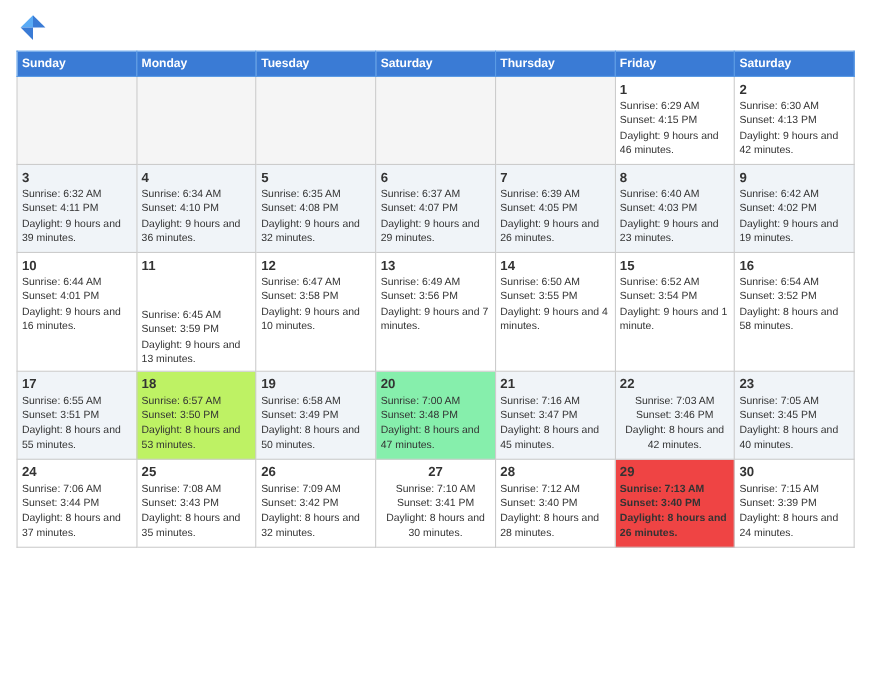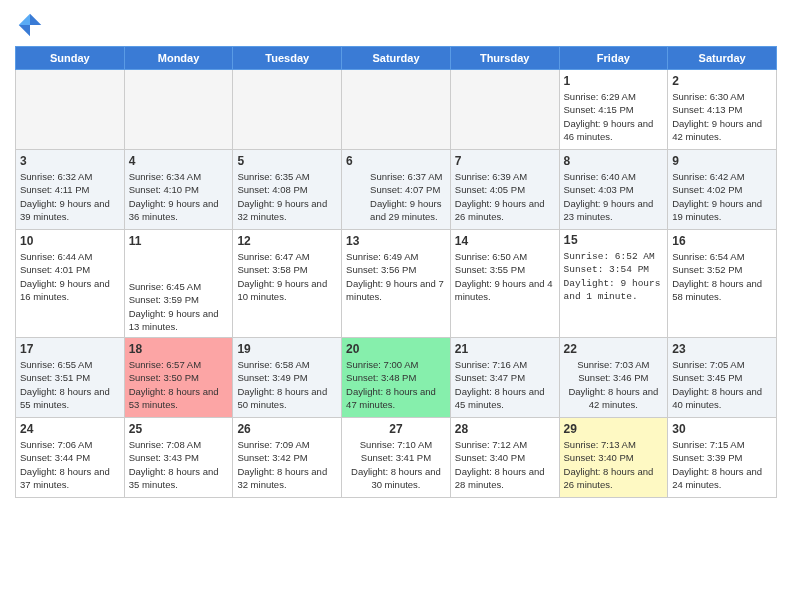--- a/index.html
+++ b/index.html
@@ -52,21 +52,21 @@
     }
     .calendar-table {
       width: 100%;
       border-collapse: collapse;
       font-size: 10px;
     }
     .calendar-table th {
       background: #3a7bd5;
       color: #fff;
       padding: 5px 4px;
-      text-align: center;
+      text-align: left;
       font-size: 11px;
       border: 1px solid #5a9be5;
     }
     .calendar-table td {
       border: 1px solid #ccc;
       vertical-align: top;
       padding: 4px;
       height: 80px;
       background: #fff;
       width: 14.28%;
@@ -157,21 +157,21 @@
 Daylight: 9 hours and 36 minutes.</div>
           </td>
           <td style="background: rgb(240, 244, 248);">
             <div class="day-number">5</div>
             <div class="day-info" style="white-space: pre-line;">Sunrise: 6:35 AM
 Sunset: 4:08 PM
 Daylight: 9 hours and 32 minutes.</div>
           </td>
           <td style="background: rgb(240, 244, 248);">
             <div class="day-number">6</div>
-            <div class="day-info" style="white-space: pre-line; margin-left: 24px;">Sunrise: 6:37 AM
+            <div class="day-info" style="white-space: pre-line;">Sunrise: 6:37 AM
 Sunset: 4:07 PM
 Daylight: 9 hours and 29 minutes.</div>
           </td>
           <td style="background: rgb(240, 244, 248);">
             <div class="day-number">7</div>
             <div class="day-info" style="white-space: pre-line;">Sunrise: 6:39 AM
 Sunset: 4:05 PM
 Daylight: 9 hours and 26 minutes.</div>
           </td>
           <td style="background: rgb(240, 244, 248);">
@@ -211,41 +211,41 @@
             <div class="day-info" style="white-space: pre-line;">Sunrise: 6:49 AM
 Sunset: 3:56 PM
 Daylight: 9 hours and 7 minutes.</div>
           </td>
           <td style="background: rgb(255, 255, 255);">
             <div class="day-number">14</div>
             <div class="day-info" style="white-space: pre-line;">Sunrise: 6:50 AM
 Sunset: 3:55 PM
 Daylight: 9 hours and 4 minutes.</div>
           </td>
-          <td style="background: rgb(255, 255, 255); font-family: Liberation Mono, monospace;">
+          <td style="background: rgb(255, 255, 255);">
             <div class="day-number">15</div>
             <div class="day-info" style="white-space: pre-line;">Sunrise: 6:52 AM
 Sunset: 3:54 PM
 Daylight: 9 hours and 1 minute.</div>
           </td>
           <td style="background: rgb(255, 255, 255);">
             <div class="day-number">16</div>
             <div class="day-info" style="white-space: pre-line;">Sunrise: 6:54 AM
 Sunset: 3:52 PM
 Daylight: 8 hours and 58 minutes.</div>
           </td>
         </tr>
         <tr>
           <td style="background: rgb(240, 244, 248);">
             <div class="day-number">17</div>
             <div class="day-info" style="white-space: pre-line;">Sunrise: 6:55 AM
 Sunset: 3:51 PM
 Daylight: 8 hours and 55 minutes.</div>
           </td>
-          <td style="background: #fca5a5;">
+          <td style="background: #bef264;">
             <div class="day-number">18</div>
             <div class="day-info" style="white-space: pre-line;">Sunrise: 6:57 AM
 Sunset: 3:50 PM
 Daylight: 8 hours and 53 minutes.</div>
           </td>
           <td style="background: rgb(240, 244, 248);">
             <div class="day-number">19</div>
             <div class="day-info" style="white-space: pre-line;">Sunrise: 6:58 AM
 Sunset: 3:49 PM
 Daylight: 8 hours and 50 minutes.</div>
@@ -299,23 +299,23 @@
             <div class="day-info" style="white-space: pre-line;">Sunrise: 7:10 AM
 Sunset: 3:41 PM
 Daylight: 8 hours and 30 minutes.</div>
           </td>
           <td style="background: rgb(255, 255, 255);">
             <div class="day-number">28</div>
             <div class="day-info" style="white-space: pre-line;">Sunrise: 7:12 AM
 Sunset: 3:40 PM
 Daylight: 8 hours and 28 minutes.</div>
           </td>
-          <td style="background: #fef9c3;">
+          <td style="background: #ef4444;">
             <div class="day-number">29</div>
-            <div class="day-info" style="white-space: pre-line;">Sunrise: 7:13 AM
+            <div class="day-info" style="white-space: pre-line; font-weight: bold;">Sunrise: 7:13 AM
 Sunset: 3:40 PM
 Daylight: 8 hours and 26 minutes.</div>
           </td>
           <td style="background: rgb(255, 255, 255);">
             <div class="day-number">30</div>
             <div class="day-info" style="white-space: pre-line;">Sunrise: 7:15 AM
 Sunset: 3:39 PM
 Daylight: 8 hours and 24 minutes.</div>
           </td>
         </tr>

